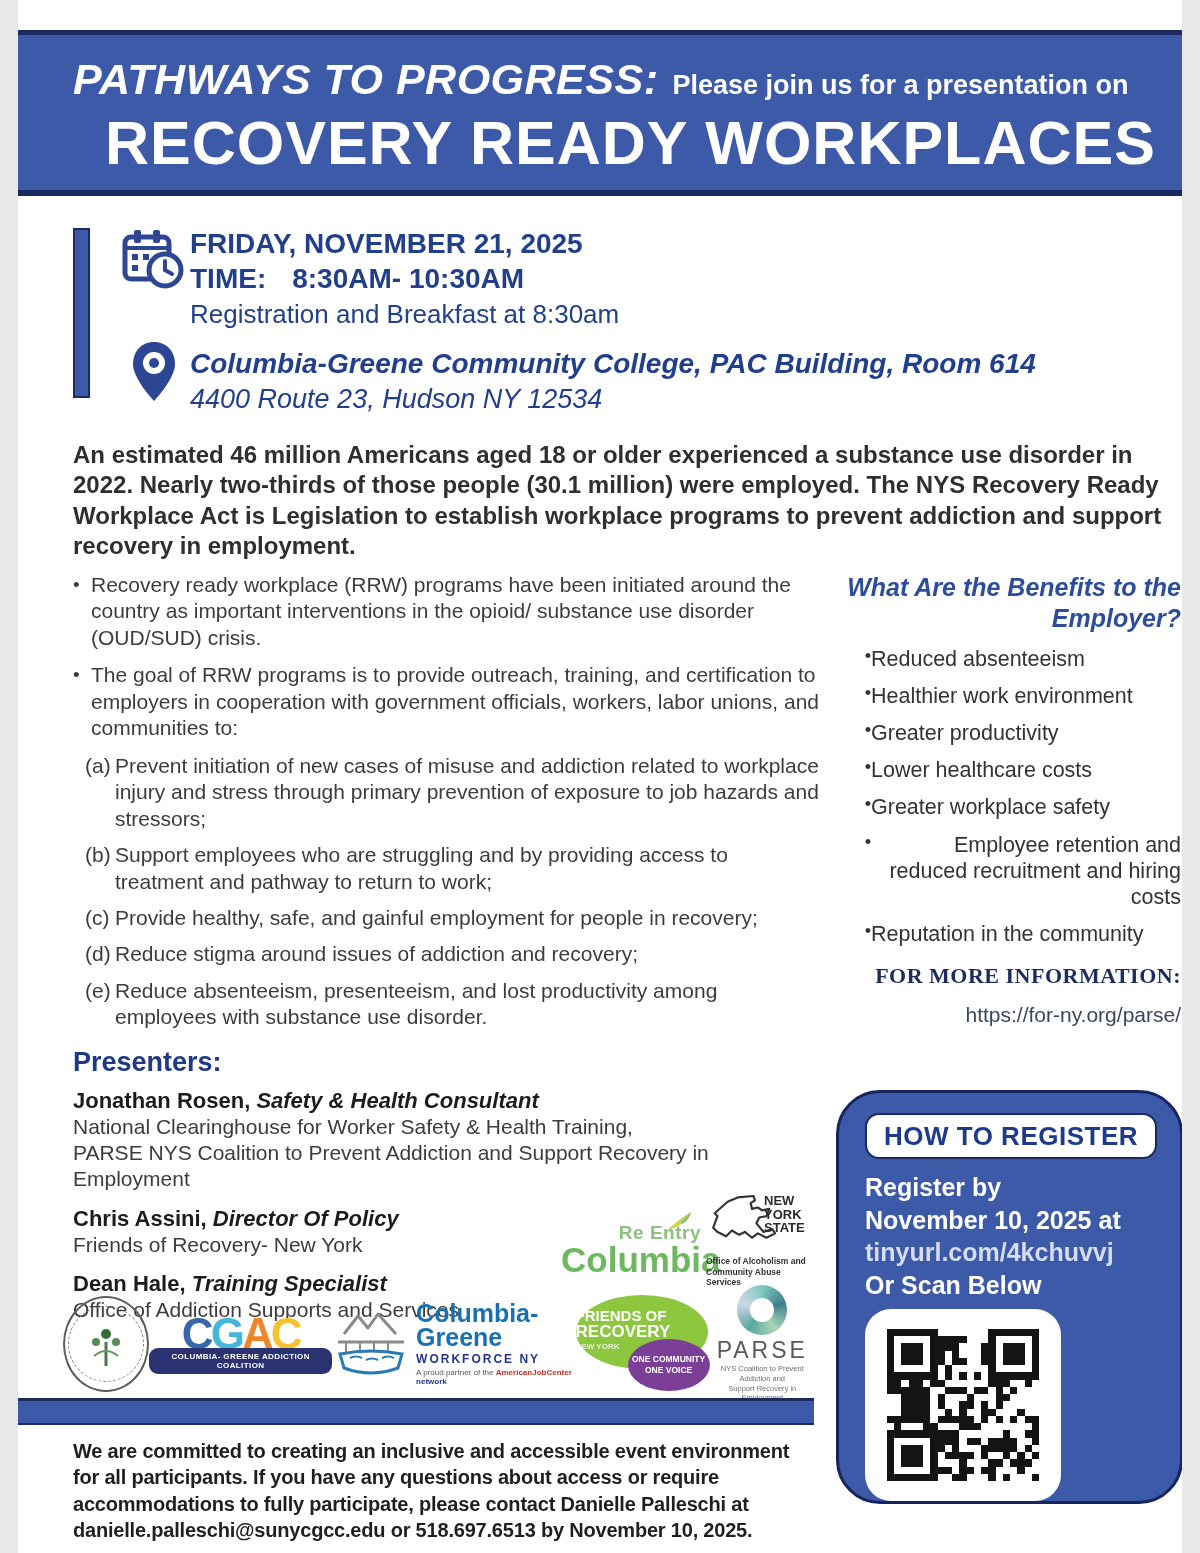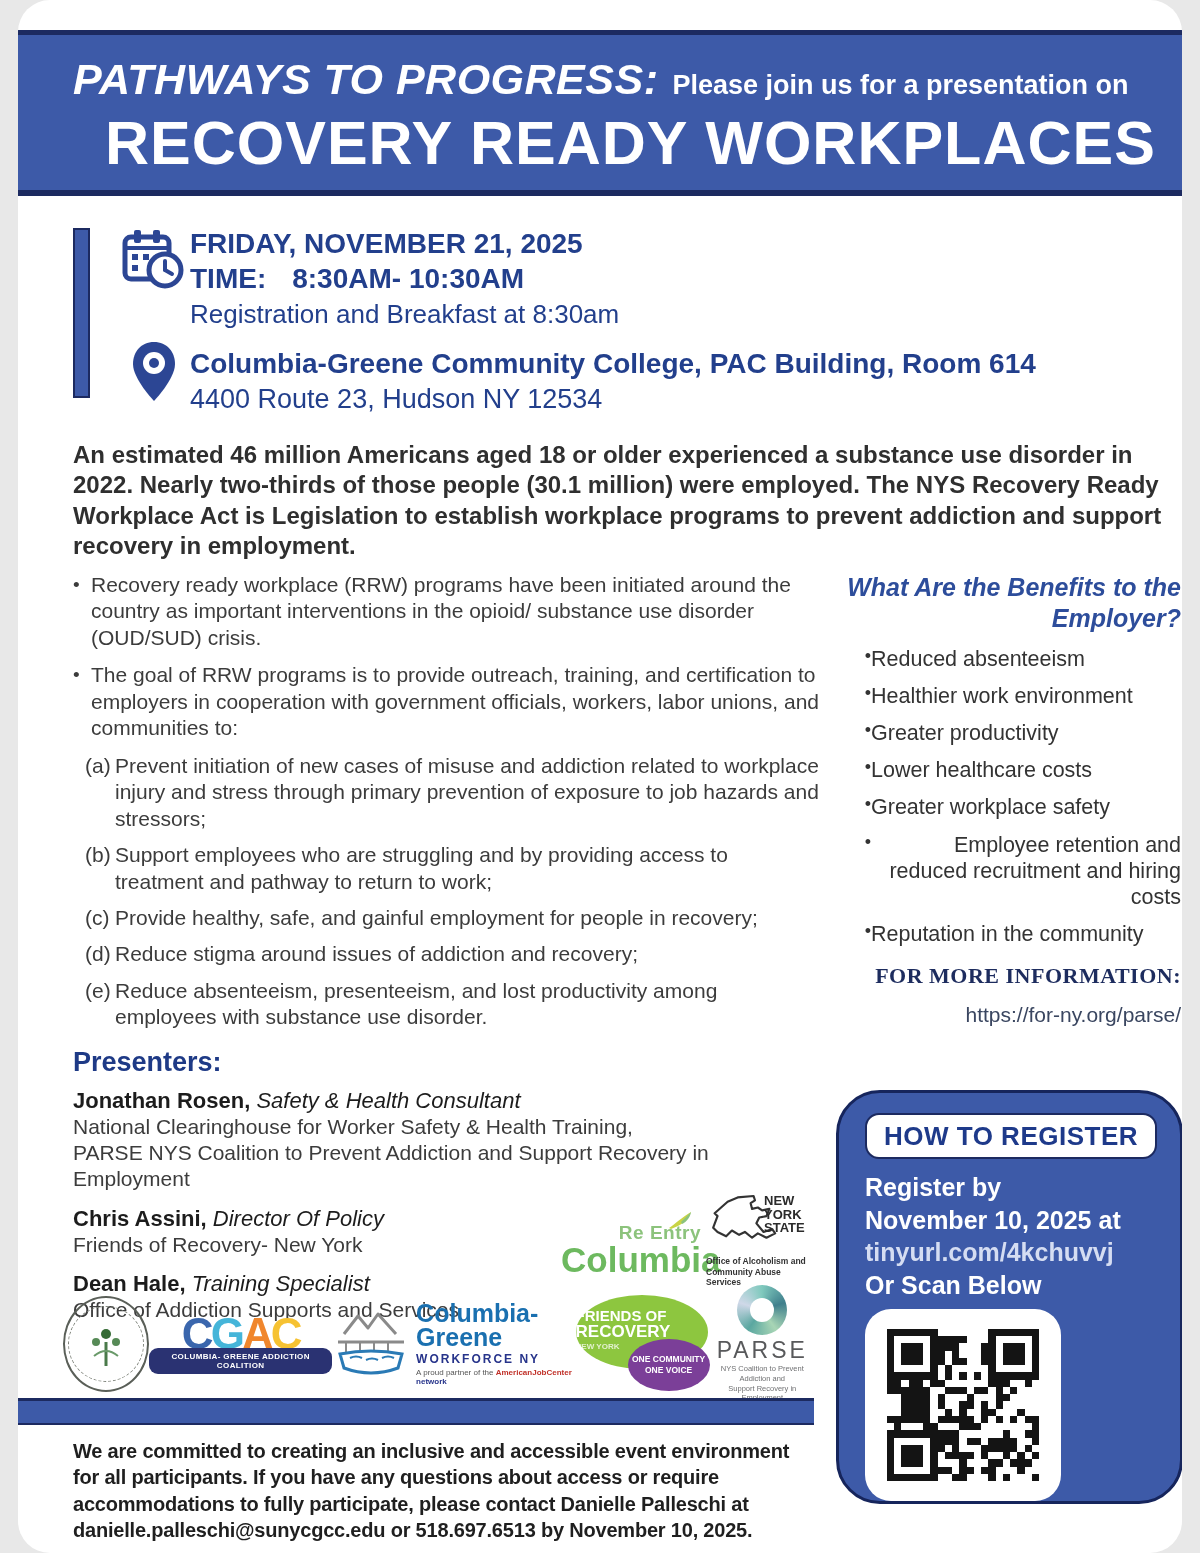--- a/index.html
+++ b/index.html
@@ -1,19 +1,19 @@
 <!DOCTYPE html>
 <html><head>
 <meta charset="utf-8">
 <style>
   * { margin:0; padding:0; box-sizing:border-box; }
   body { background:#e8e8e8; font-family:"Liberation Sans", sans-serif; }
   .page {
     position:relative; width:1164px; height:1553px; margin:0 auto;
-    background:#ffffff; overflow:hidden;border-radius:32px;
+    background:#ffffff; overflow:hidden;
   }
 
   
   .banner {
     position:absolute; left:0; top:30px; width:1200px; height:166px;
     background:#3d5aa8; border-top:5px solid #1c2a60; border-bottom:6px solid #1c2a60;
     padding:20px 0 0 55px; color:#fff;
   }
   .banner-line1 { display:flex; align-items:baseline; gap:14px; }
   .banner-title { font-size:43px; font-weight:bold; font-style:italic; letter-spacing:0.5px; }
@@ -23,42 +23,42 @@
   
   .vbar { position:absolute; left:55px; top:228px; width:17px; height:170px;
     background:#3d5aa8; border:2px solid #1c2a60; }
   .cal-icon { position:absolute; left:103px; top:228px; }
   .pin-icon { position:absolute; left:112px; top:340px; }
   .event-datetime { position:absolute; left:172px; top:226px; color:#223f8c; }
   .ev-strong { font-size:28px; font-weight:bold; line-height:1.25; }
   .ev-time-row { font-size:28px; font-weight:bold; line-height:1.25; }
   .ev-time-label { margin-right:26px; }
   .ev-reg { font-size:26px; font-weight:normal; line-height:1.3; margin-top:2px; }
-  .event-venue { position:absolute; left:172px; top:346px; color:#223f8c; }
+  .event-venue { position:absolute; left:172px; top:346px; color:#223f8c;font-style:italic; }
   .ev-venue1 { font-size:28px; font-weight:bold; line-height:1.3; }
   .ev-venue2 { font-size:27px; font-weight:normal; line-height:1.3; }
 
   
   .intro {
     position:absolute; left:55px; top:440px; width:1098px;
     font-size:24px; font-weight:bold; color:#2f2f2f; line-height:1.27;
   }
 
   
   .left-col { position:absolute; left:55px; top:572px; width:748px; color:#3c3c3c; }
   .bullet-item { display:flex; margin-bottom:11px; font-size:21px; line-height:1.26; }
   .bullet-dot { width:18px; flex:0 0 18px; font-size:19px; padding-top:1px; }
   .lettered { margin-top:4px; }
   .lettered-item { display:flex; margin-bottom:10px; font-size:21px; line-height:1.26; }
   .let-label { width:42px; flex:0 0 42px; padding-left:12px; }
   .presenters-heading { font-size:27px; font-weight:bold; color:#1e3a86; margin:16px 0 10px 0; }
   .presenter { margin-bottom:13px; }
   .presenter-nameline { font-size:22px; color:#1c1c1c; }
   .presenter-name { font-weight:bold; }
-  .presenter-title { font-weight:normal; font-style:italic; }
+  .presenter-title { font-weight:bold; font-style:italic; }
   .presenter-aff { font-size:21px; color:#3c3c3c; line-height:1.25; }
 
   
   .right-col { position:absolute; left:815px; top:572px; width:348px;text-align:right; }
   .benefits-heading { font-size:25px; font-weight:bold; font-style:italic; color:#2d4d9b; line-height:1.25; }
   .money { font-size:23px; font-weight:bold; color:#111; margin-top:12px; }
   .benefit-item { display:flex; font-size:21.5px; color:#333; line-height:1.22; margin-top:11px; padding-left:22px; }
   .benefit-dot { width:16px; flex:0 0 16px; font-size:18px; }
   .fmi { font-family:"Liberation Serif", serif; font-size:22px; font-weight:bold; color:#1d2c5e;
     margin-top:16px; padding-left:38px; letter-spacing:0.5px; }

